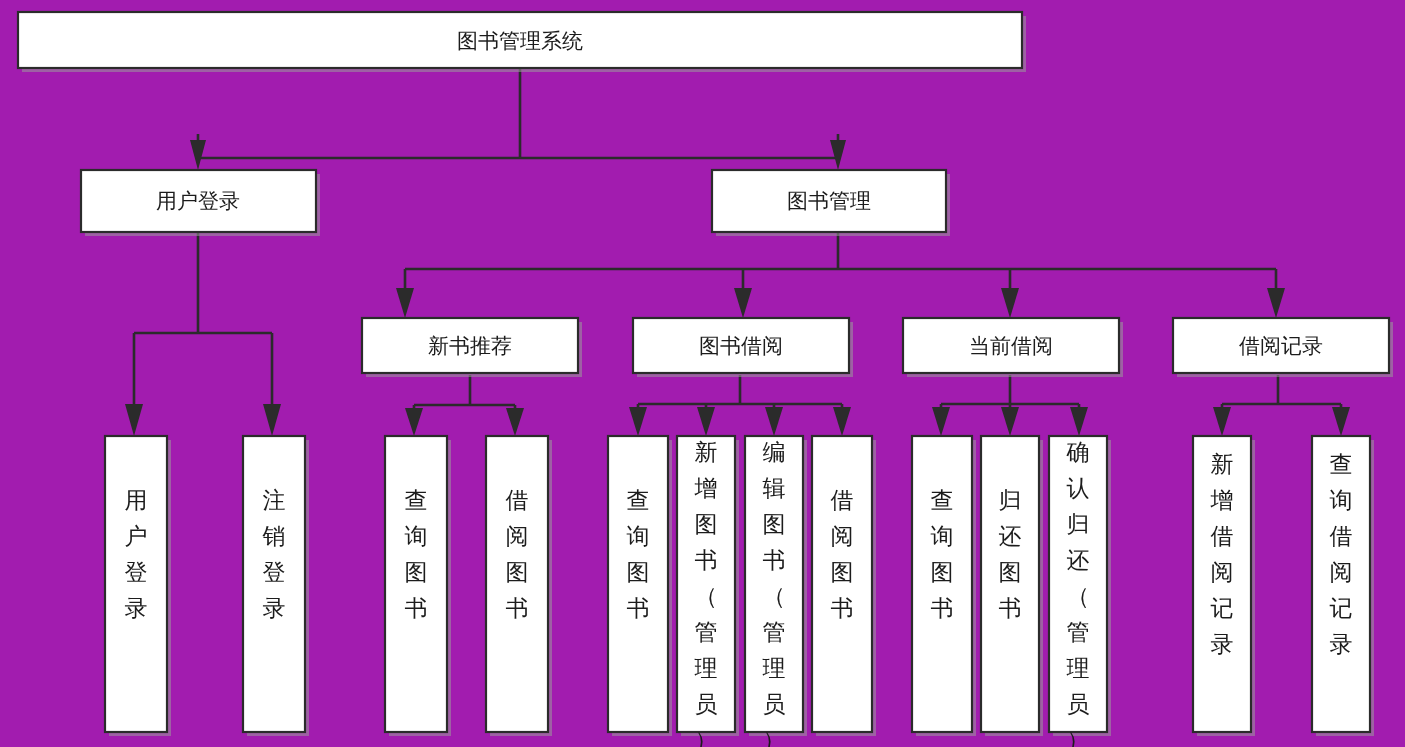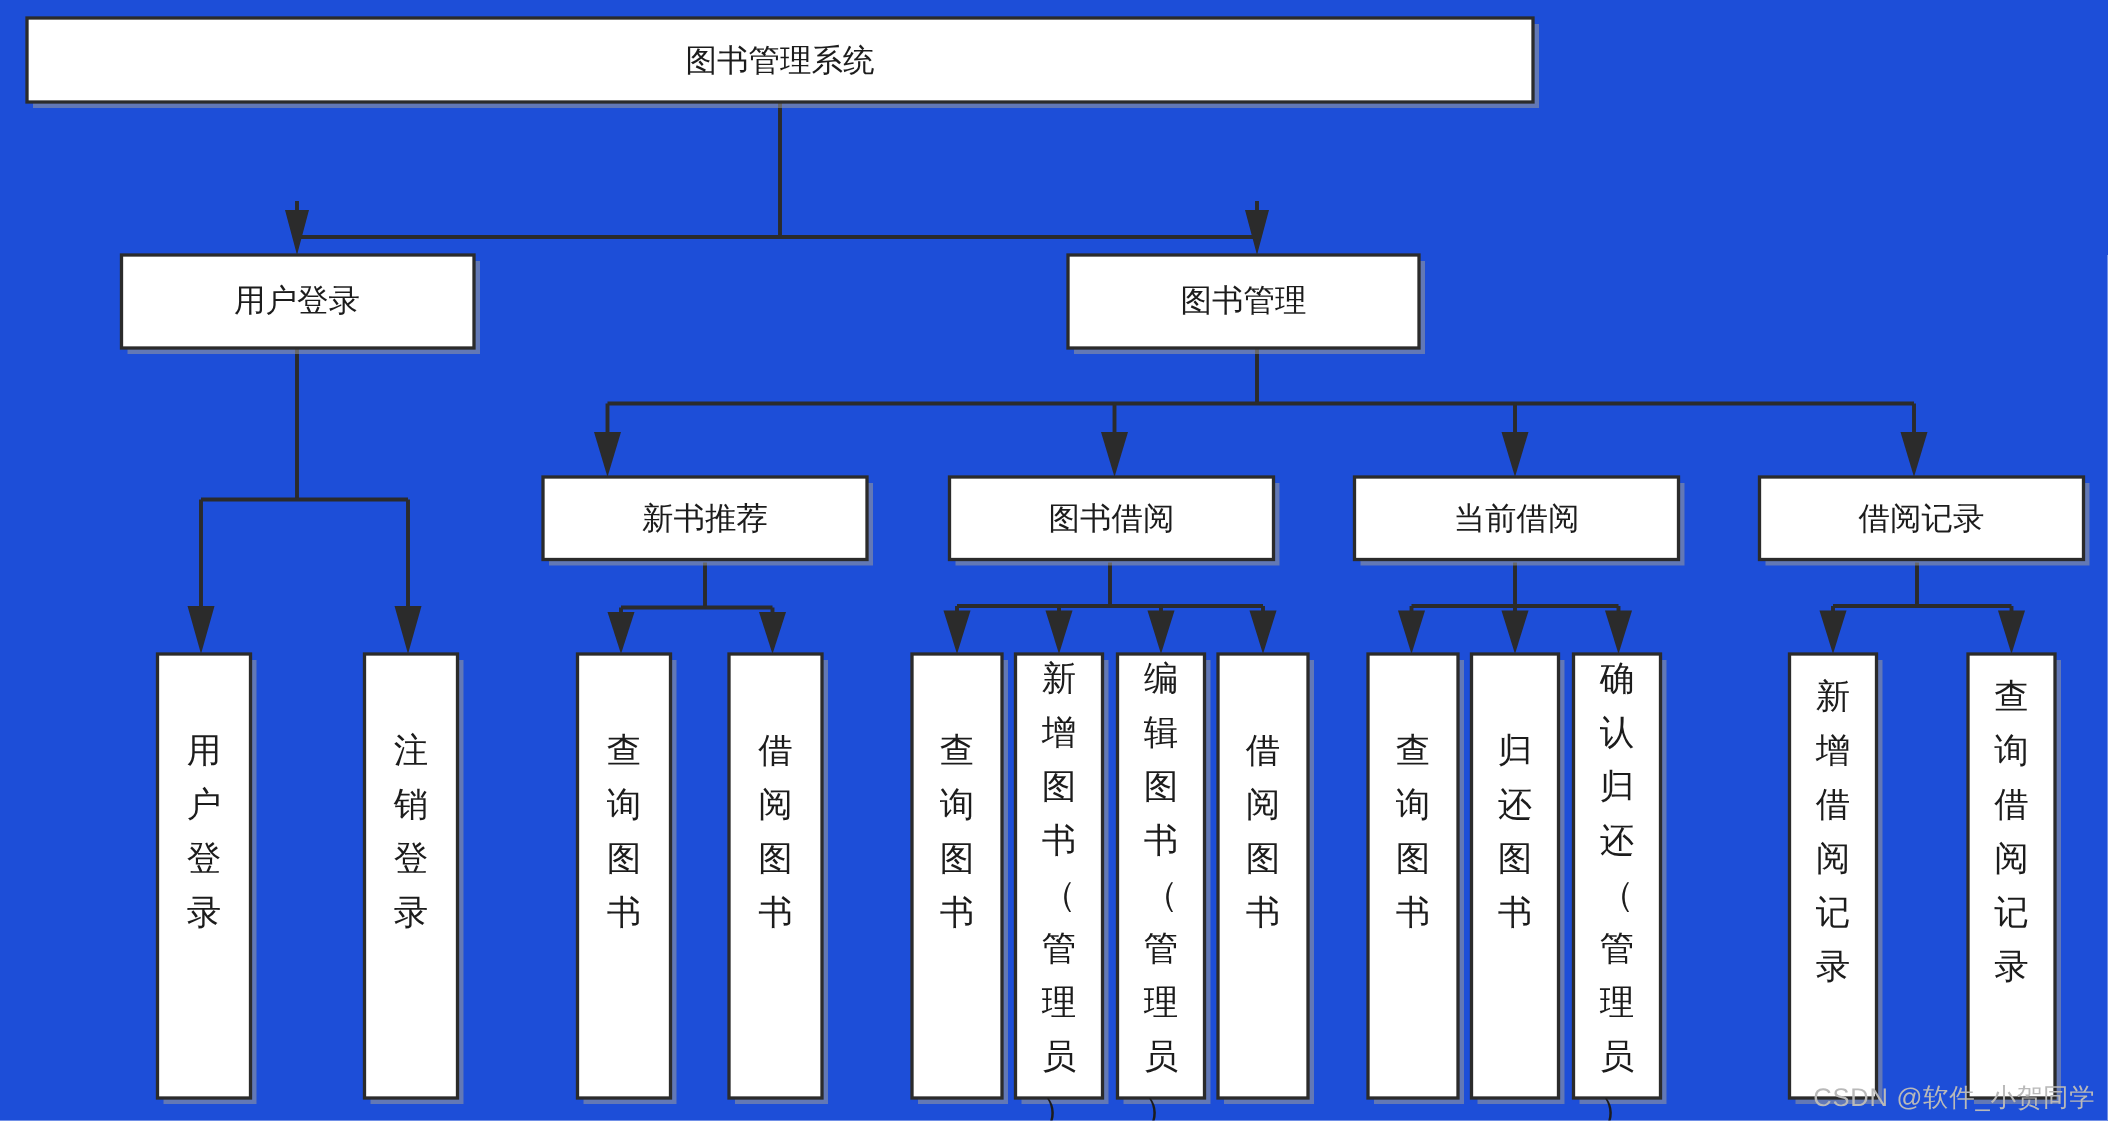--- a/index.html
+++ b/index.html
@@ -10,21 +10,21 @@
   body {
     width: 1405px;
     height: 747px;
     font-family: "Liberation Sans", sans-serif;
     overflow: hidden;
   }
   #diagram-root {
     position: relative;
     width: 1405px;
     height: 747px;
-    background: #1d4ed8;
+    background: #a21caf;
   }
   svg#diagram-svg {
     position: absolute;
     top: 0;
     left: 0;
     width: 1405px;
     height: 747px;
     display: block;
   }
   .node-box {
@@ -252,14 +252,13 @@
       <text class="node-label-vertical" x="1222" y="472"><tspan x="1222" y="472">新</tspan><tspan x="1222" y="508">增</tspan><tspan x="1222" y="544">借</tspan><tspan x="1222" y="580">阅</tspan><tspan x="1222" y="616">记</tspan><tspan x="1222" y="652">录</tspan></text>
     </g>
     <g>
       <rect class="node-box-shadow" x="1316" y="440" width="58" height="296"></rect>
       <rect class="node-box" x="1312" y="436" width="58" height="296"></rect>
       <text class="node-label-vertical" x="1341" y="472"><tspan x="1341" y="472">查</tspan><tspan x="1341" y="508">询</tspan><tspan x="1341" y="544">借</tspan><tspan x="1341" y="580">阅</tspan><tspan x="1341" y="616">记</tspan><tspan x="1341" y="652">录</tspan></text>
     </g>
 
   </svg>
 
-  <div class="watermark">CSDN @软件_小贺同学</div>
 </div>
 
 </body></html>

